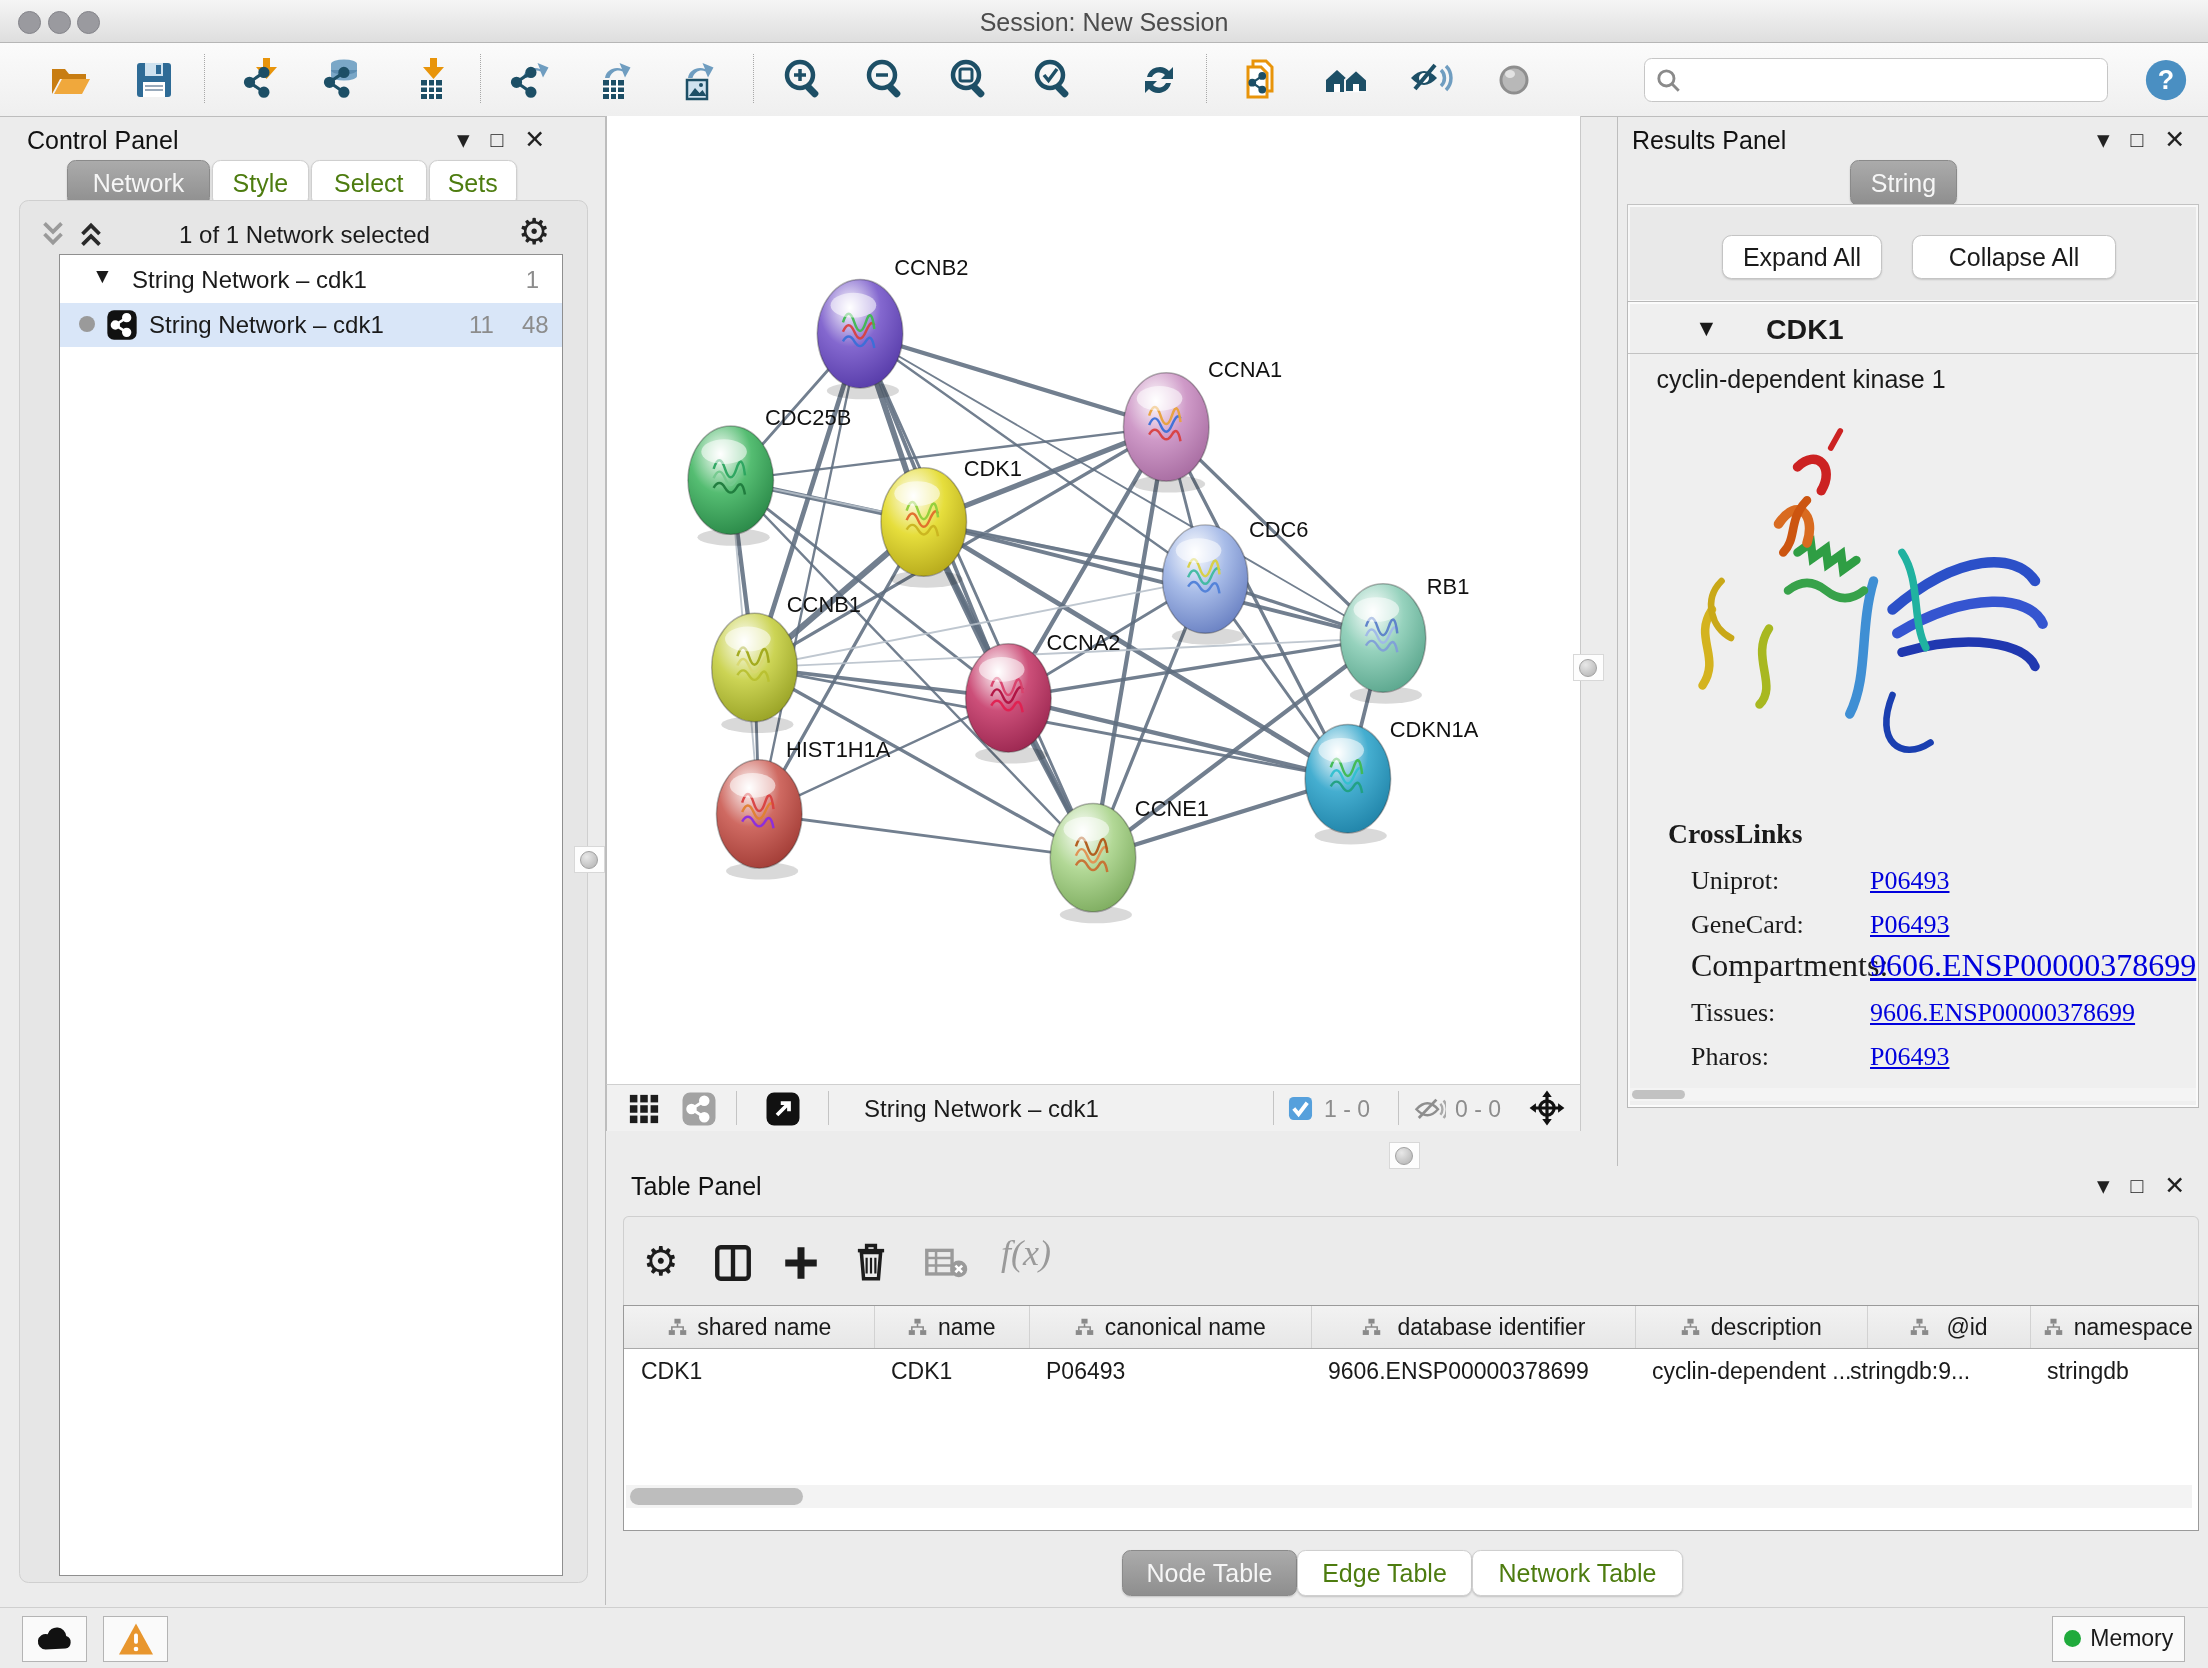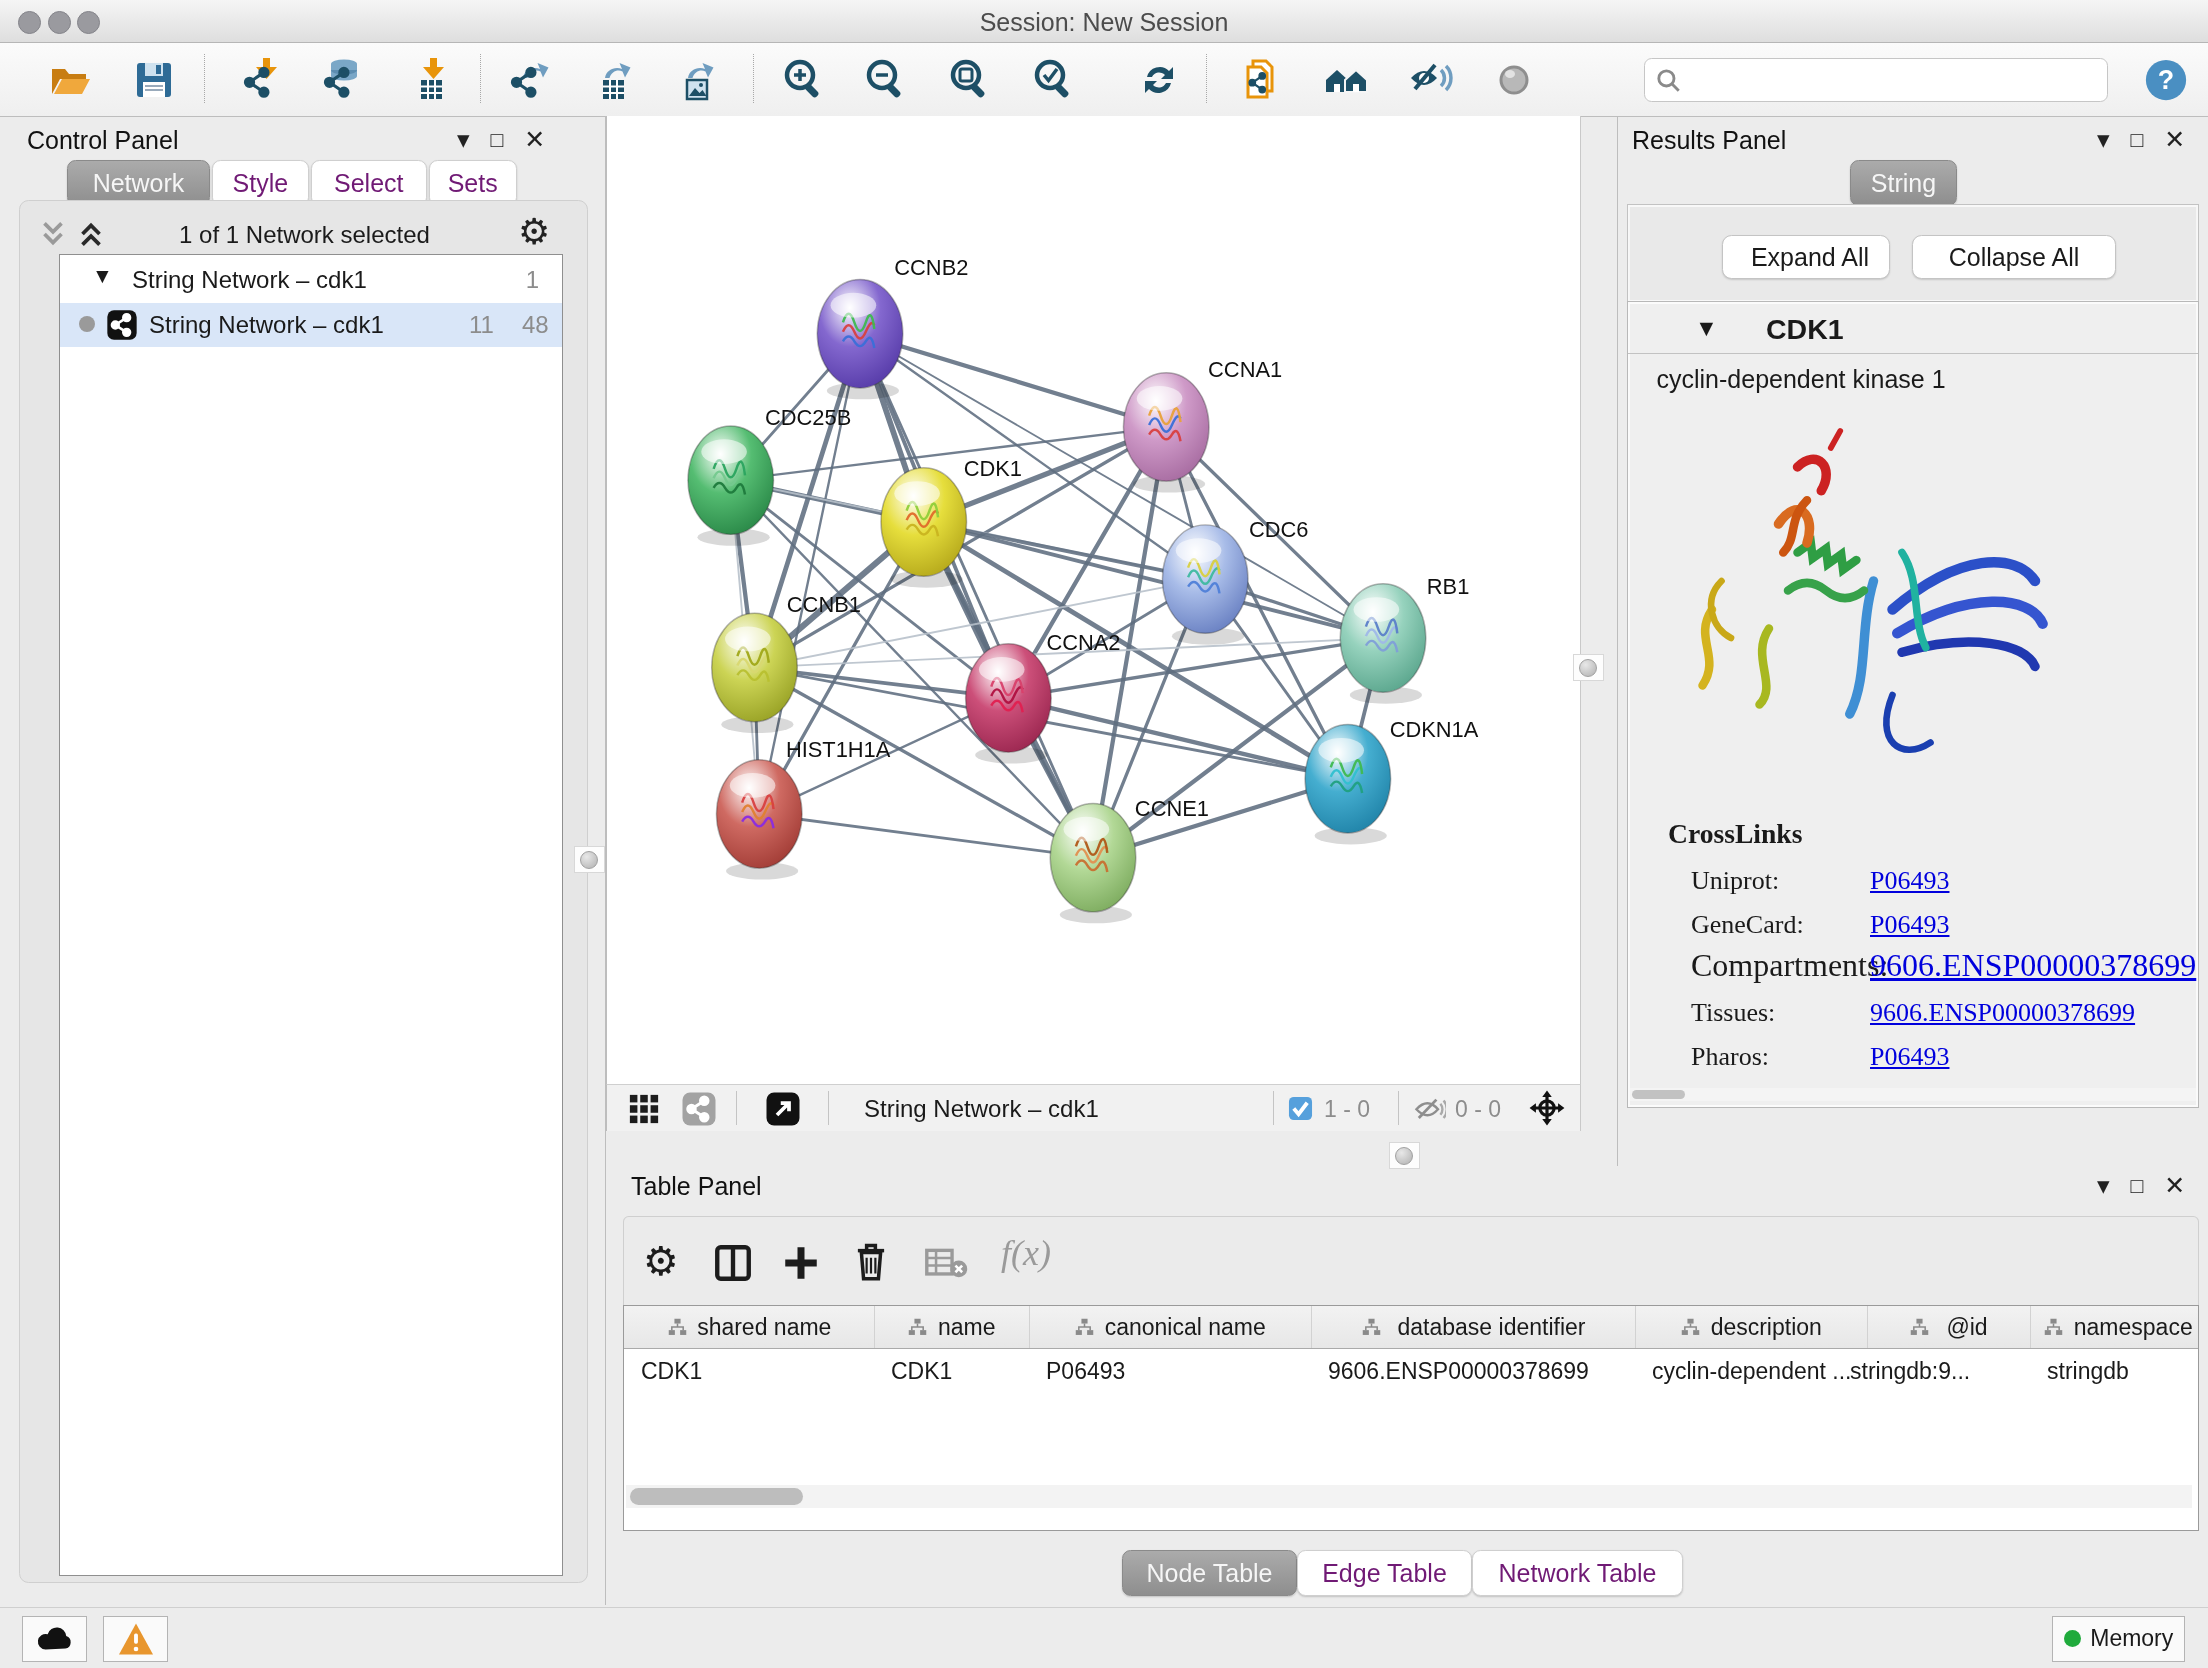--- a/index.html
+++ b/index.html
@@ -23,21 +23,21 @@
     background:#fff;border:1.9px solid #c6c6c6;border-radius:7.6px;}
   .searchbox input{position:absolute;left:44px;top:3.8px;width:399px;height:30px;
     border:none;outline:none;font-size:23px;background:transparent;font-family:inherit;}
   
   .panel-hdr-title{font-size:25px;color:#111;}
   .winbtns{position:absolute;top:0;height:32px;display:flex;gap:21px;
     font-size:25px;color:#222;align-items:center;}
   .winbtns span{cursor:pointer;}
   .tabbtn{height:44px;border-radius:8.6px;background:#fff;border:1px solid #cfcfcf;
     box-shadow:0 1px 1.9px rgba(0,0,0,.18);display:inline-flex;align-items:center;
-    justify-content:center;font-size:25px;cursor:pointer;color:#701a75;}
+    justify-content:center;font-size:25px;cursor:pointer;color:#4d7c0f;}
   .tabbtn.sel{background:linear-gradient(#ababab,#8e8e8e);color:#f6f6f6;
     border-color:#8a8a8a;}
   
   .ctl-container{left:19px;top:200px;width:567px;height:1381px;background:#e6e6e6;
     border:1px solid #cfcfcf;border-radius:9.5px;}
   .net-listbox{left:59px;top:254px;width:502px;height:1320px;background:#fff;
     border:1.9px solid #8f8f8f;}
   .treerow{position:absolute;left:0;width:100%;height:44px;font-size:24px;}
   .graytxt{color:#8c8c8c;}
   
@@ -597,21 +597,21 @@
   <div class="abs" style="left:1617px;top:116px;width:592px;height:1050px;">
     <div class="abs panel-hdr-title" style="left:15px;top:9.5px">Results Panel</div>
     <div class="winbtns" style="left:480px;top:7.6px">
       <span>▾</span>
       <span style="font-size:21px">□</span>
       <span>✕</span>
     </div>
     <div class="tabbtn sel" style="position:absolute;left:233px;top:44px;width:105px;">String</div>
   </div>
   <div class="abs res-btnbox">
-    <div class="btn-white" style="position:absolute;left:94px;top:30px;width:158px;height:42px;padding-left:8px;">Expand All</div>
+    <div class="btn-white" style="position:absolute;left:94px;top:30px;width:158px;height:42px;">Expand All</div>
     <div class="btn-white" style="position:absolute;left:284px;top:30px;width:202px;height:42px;">Collapse All</div>
   </div>
   <div class="abs res-cdk">
     <span style="position:absolute;left:67px;top:13.3px;font-size:23px;">▼</span>
     <div style="position:absolute;left:138px;top:11.4px;font-size:28.5px;font-weight:bold;">CDK1</div>
     <div style="position:absolute;left:0;top:51px;width:100%;border-top:1px solid #c2c2c2;"></div>
     <div style="position:absolute;left:28.5px;top:63px;font-size:25px;">cyclin-dependent kinase 1</div>
 
     <svg style="position:absolute;left:27px;top:103px" width="418" height="390" viewBox="0 0 440 400">
       <g fill="none" stroke-linecap="round">

